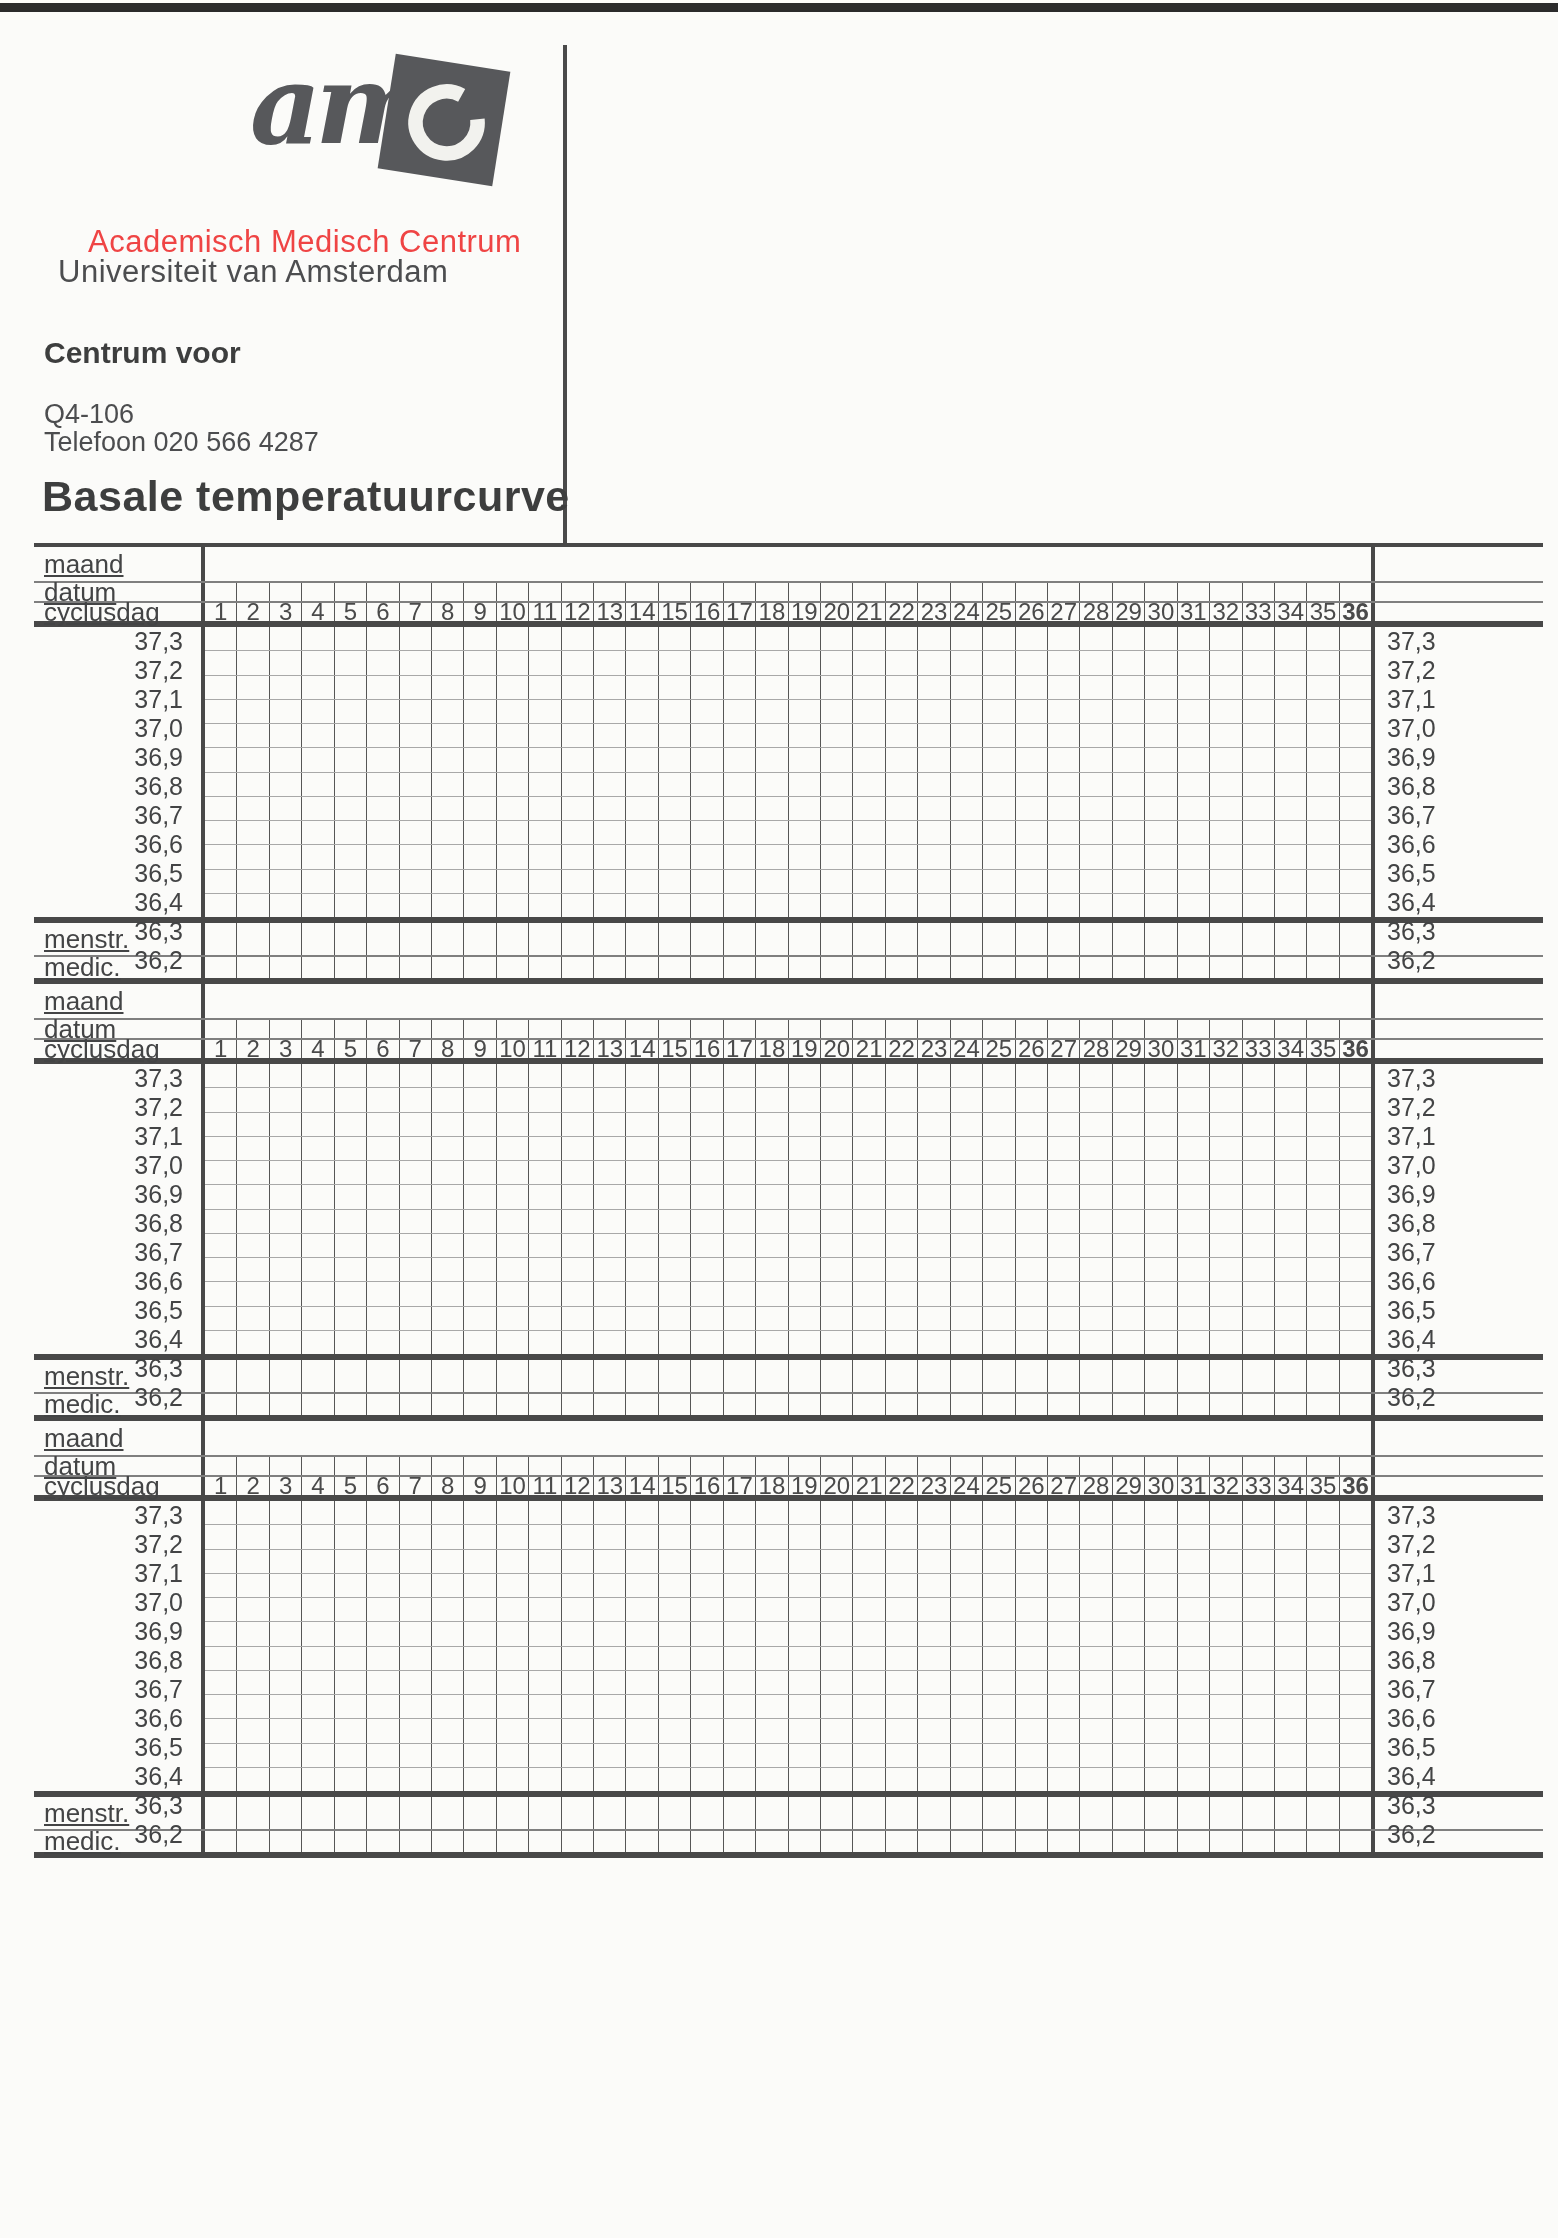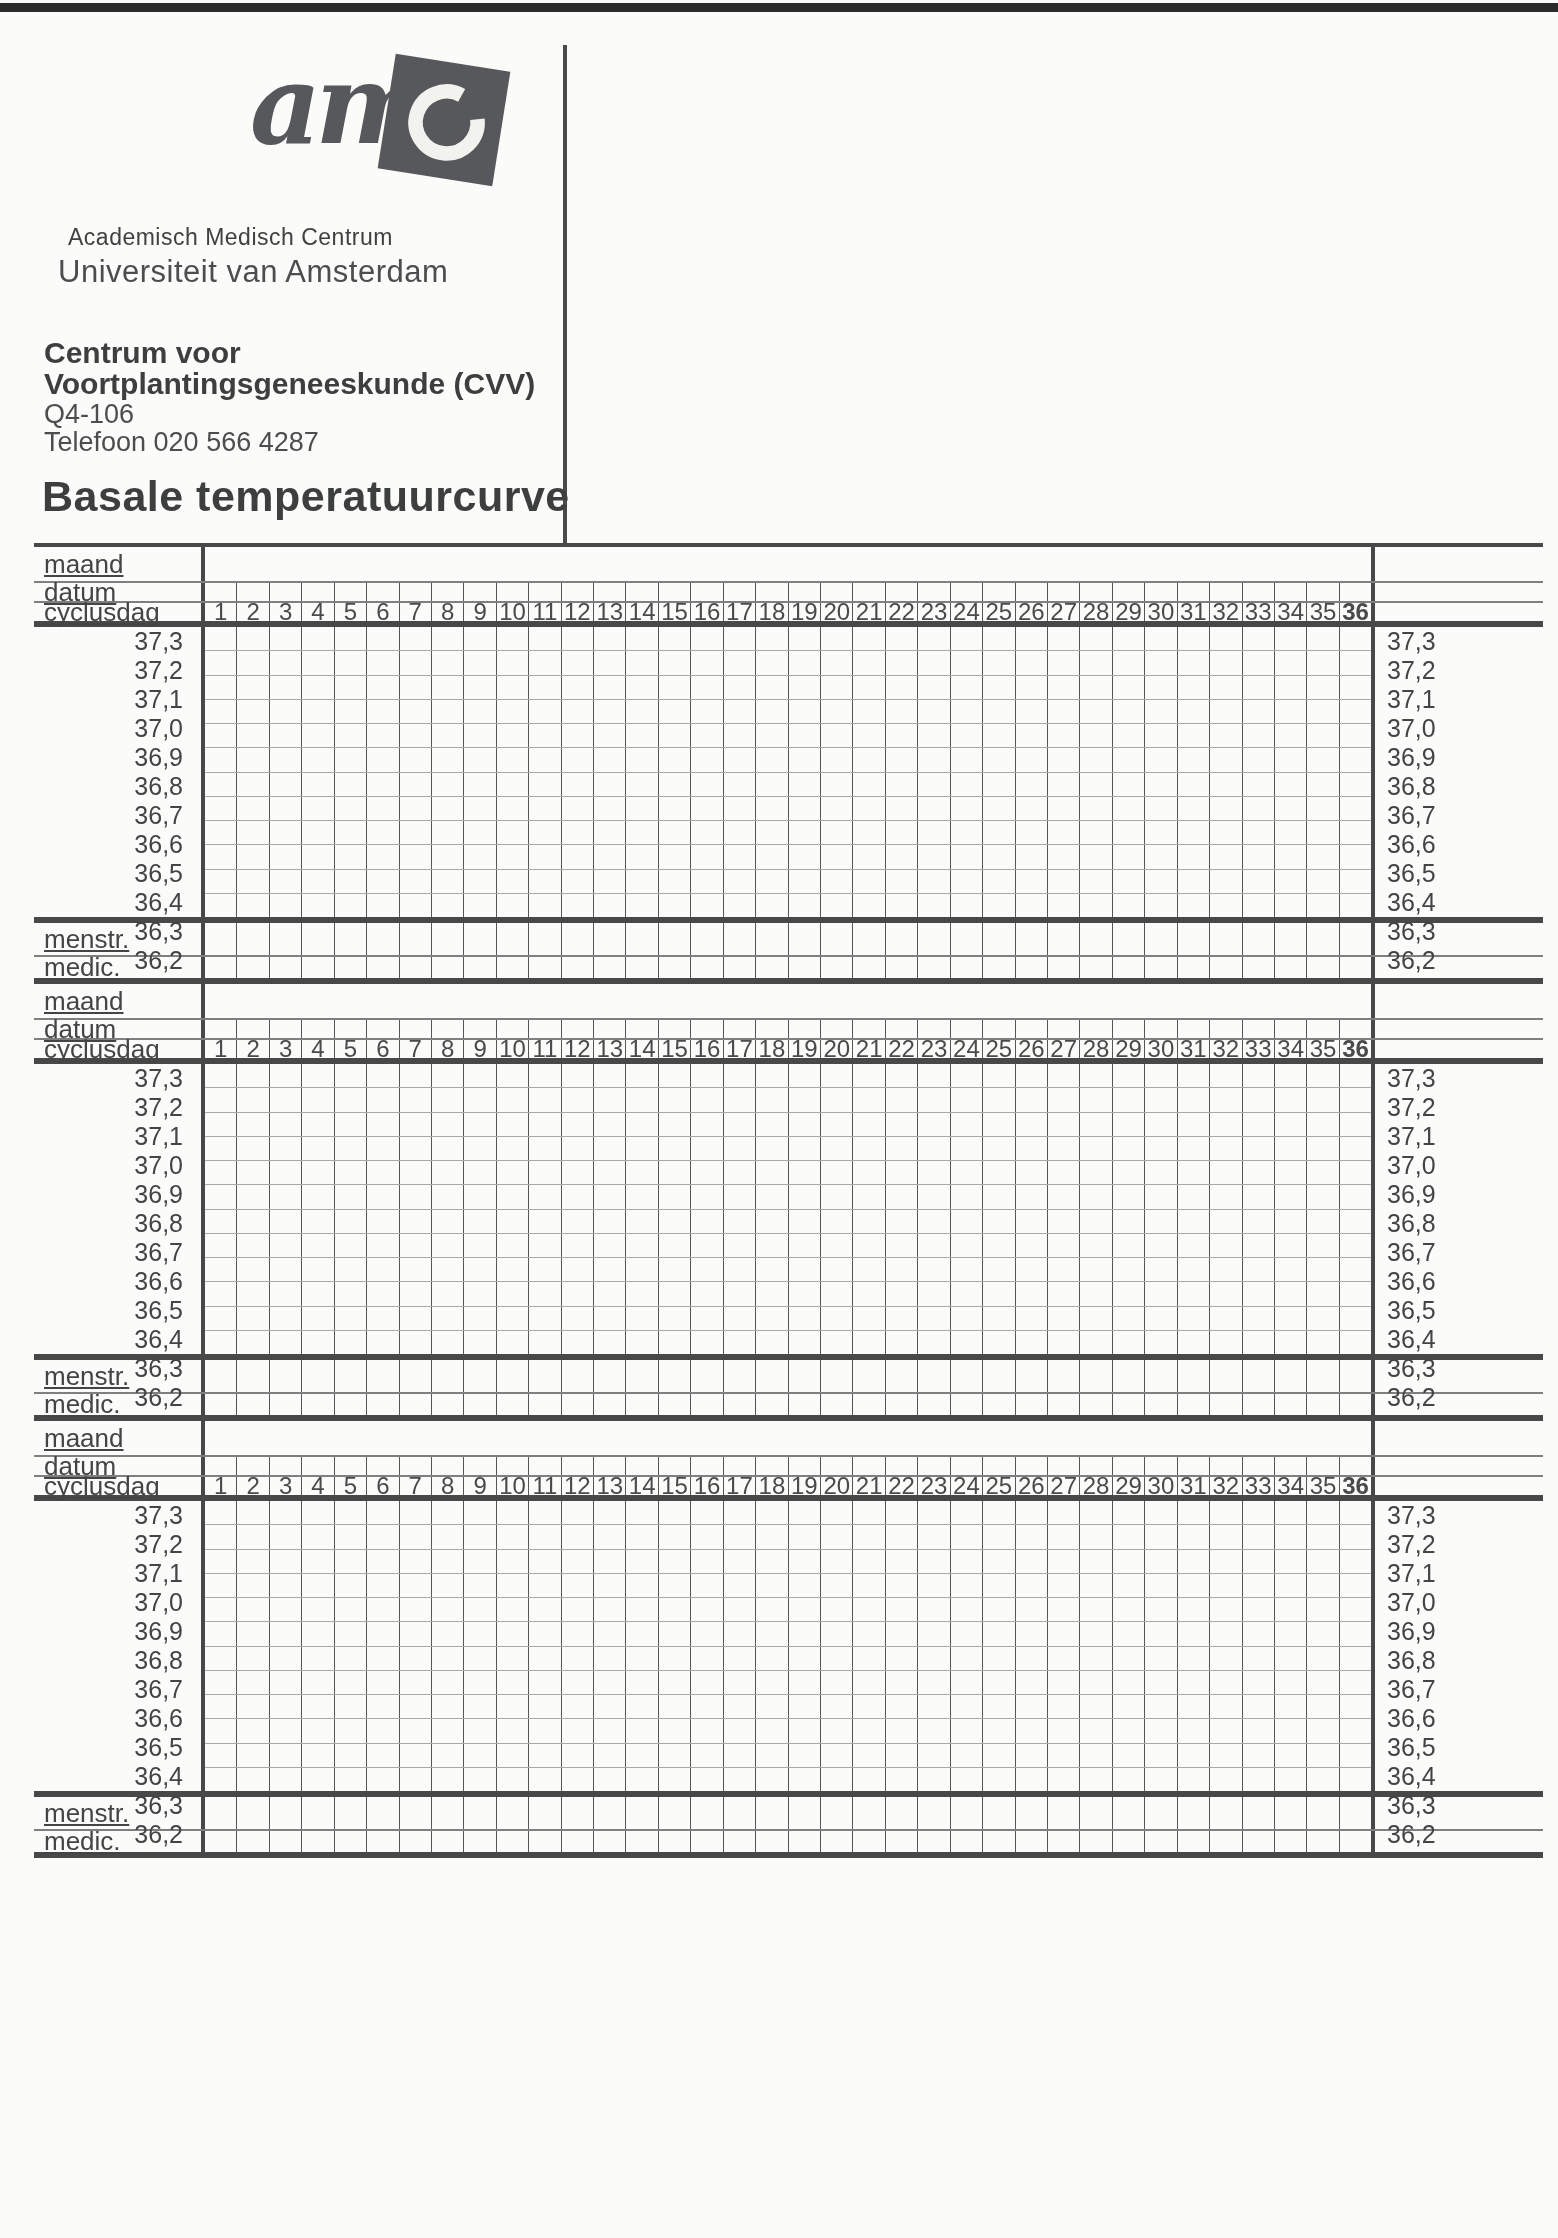--- a/index.html
+++ b/index.html
@@ -15,21 +15,21 @@
   body{width:1558px;height:2238px;background:#e8e8e8;font-family:"Liberation Sans",sans-serif;}
   .page{position:relative;width:1558px;height:2238px;background:var(--paper);color:var(--ink);overflow:hidden;padding-left:12px;}
 
   
   .top-band{position:absolute;left:0;top:3px;width:1558px;height:9px;background:#2b2b2b;}
 
   
   .logo-am{position:absolute;left:250px;top:50px;font-family:"DejaVu Serif",serif;font-style:italic;font-weight:700;font-size:110px;line-height:1;letter-spacing:-6px;color:var(--logo-gray);}
   .logo-square{position:absolute;left:364px;top:40px;width:160px;height:160px;}
   .header-divider{position:absolute;left:563px;top:45px;width:4px;height:498px;background:#4a4a4a;}
-  .institution{position:absolute;left:68px;top:224px;font-size:23px;color:#404040;letter-spacing:.5px;}
+  .institution{position:absolute;left:88px;top:224px;font-size:31px;color:#ef4444;letter-spacing:.5px;}
   .university{position:absolute;left:58px;top:254px;font-size:31px;color:#4c4d4f;letter-spacing:.5px;text-align:right;}
   .dept1{position:absolute;left:44px;top:336px;font-size:30px;font-weight:700;color:#3d3e3e;}
   .dept2{position:absolute;left:44px;top:367px;font-size:30px;font-weight:700;color:#3d3e3e;}
   .room{position:absolute;left:44px;top:399px;font-size:27px;color:#4c4d4f;}
   .phone{position:absolute;left:44px;top:427px;font-size:27px;color:#4c4d4f;}
   .doc-title{position:absolute;left:42px;top:472px;font-size:43px;font-weight:700;color:#3d3e3e;letter-spacing:.5px;}
 
   
   #charts{position:absolute;left:34px;top:543px;width:1509px;}
   .chart{border-top:4px solid var(--band);}
@@ -76,21 +76,20 @@
         <rect x="-58" y="-58" width="116" height="116" fill="#57585b"></rect>
         <path d="M 10.6 -29.1 A 31 31 0 1 0 29.9 -8.0" fill="none" stroke="#f2f2ee" stroke-width="14.5" stroke-linecap="butt" transform="translate(3,2)"></path>
       </g>
     </svg>
   </div>
   <div class="header-divider"></div>
 
   <div class="institution">Academisch Medisch Centrum</div>
   <div class="university">Universiteit van Amsterdam</div>
   <div class="dept1">Centrum voor</div>
-  <div class="dept2">Voortplantingsgeneeskunde (CVV)</div>
   <div class="room">Q4-106</div>
   <div class="phone">Telefoon 020 566 4287</div>
   <div class="doc-title">Basale temperatuurcurve</div>
 
   <main id="charts">
     <section class="chart">
       <div class="row r-maand">
         <div class="lab">maand</div>
         <div class="gridzone"></div>
         <div class="panel"></div>

